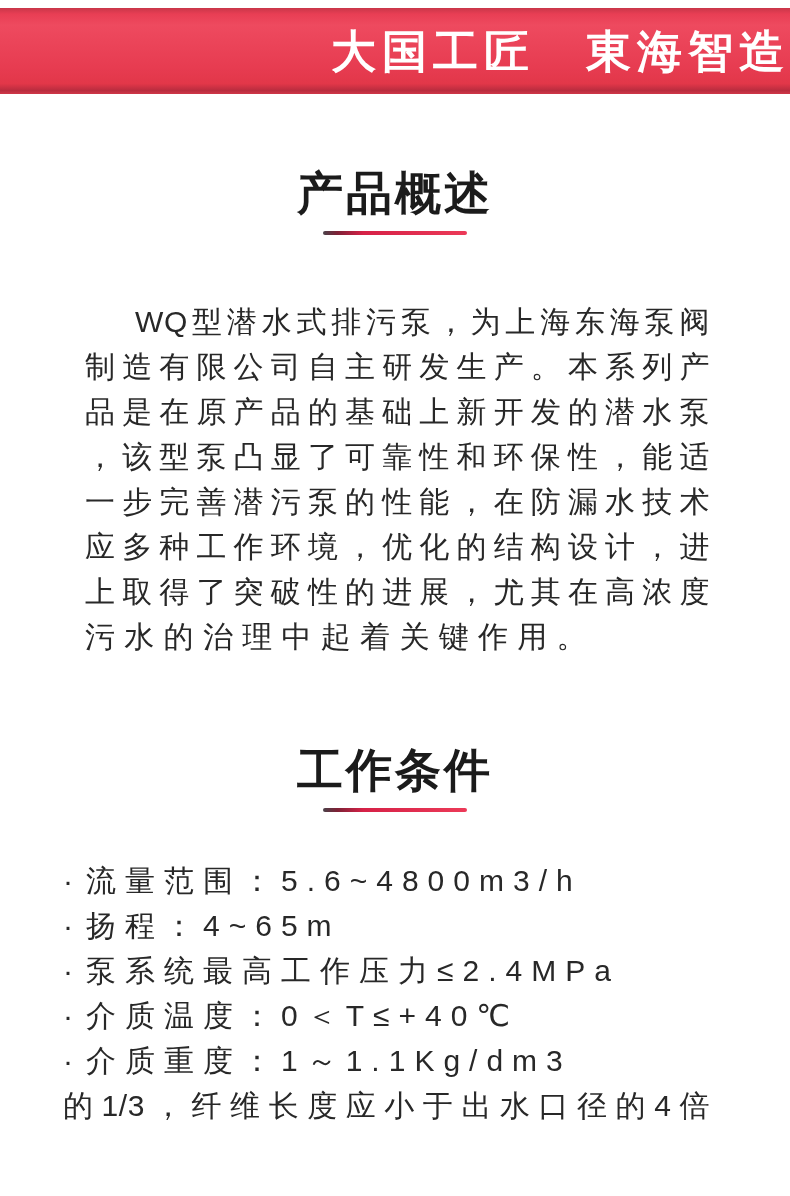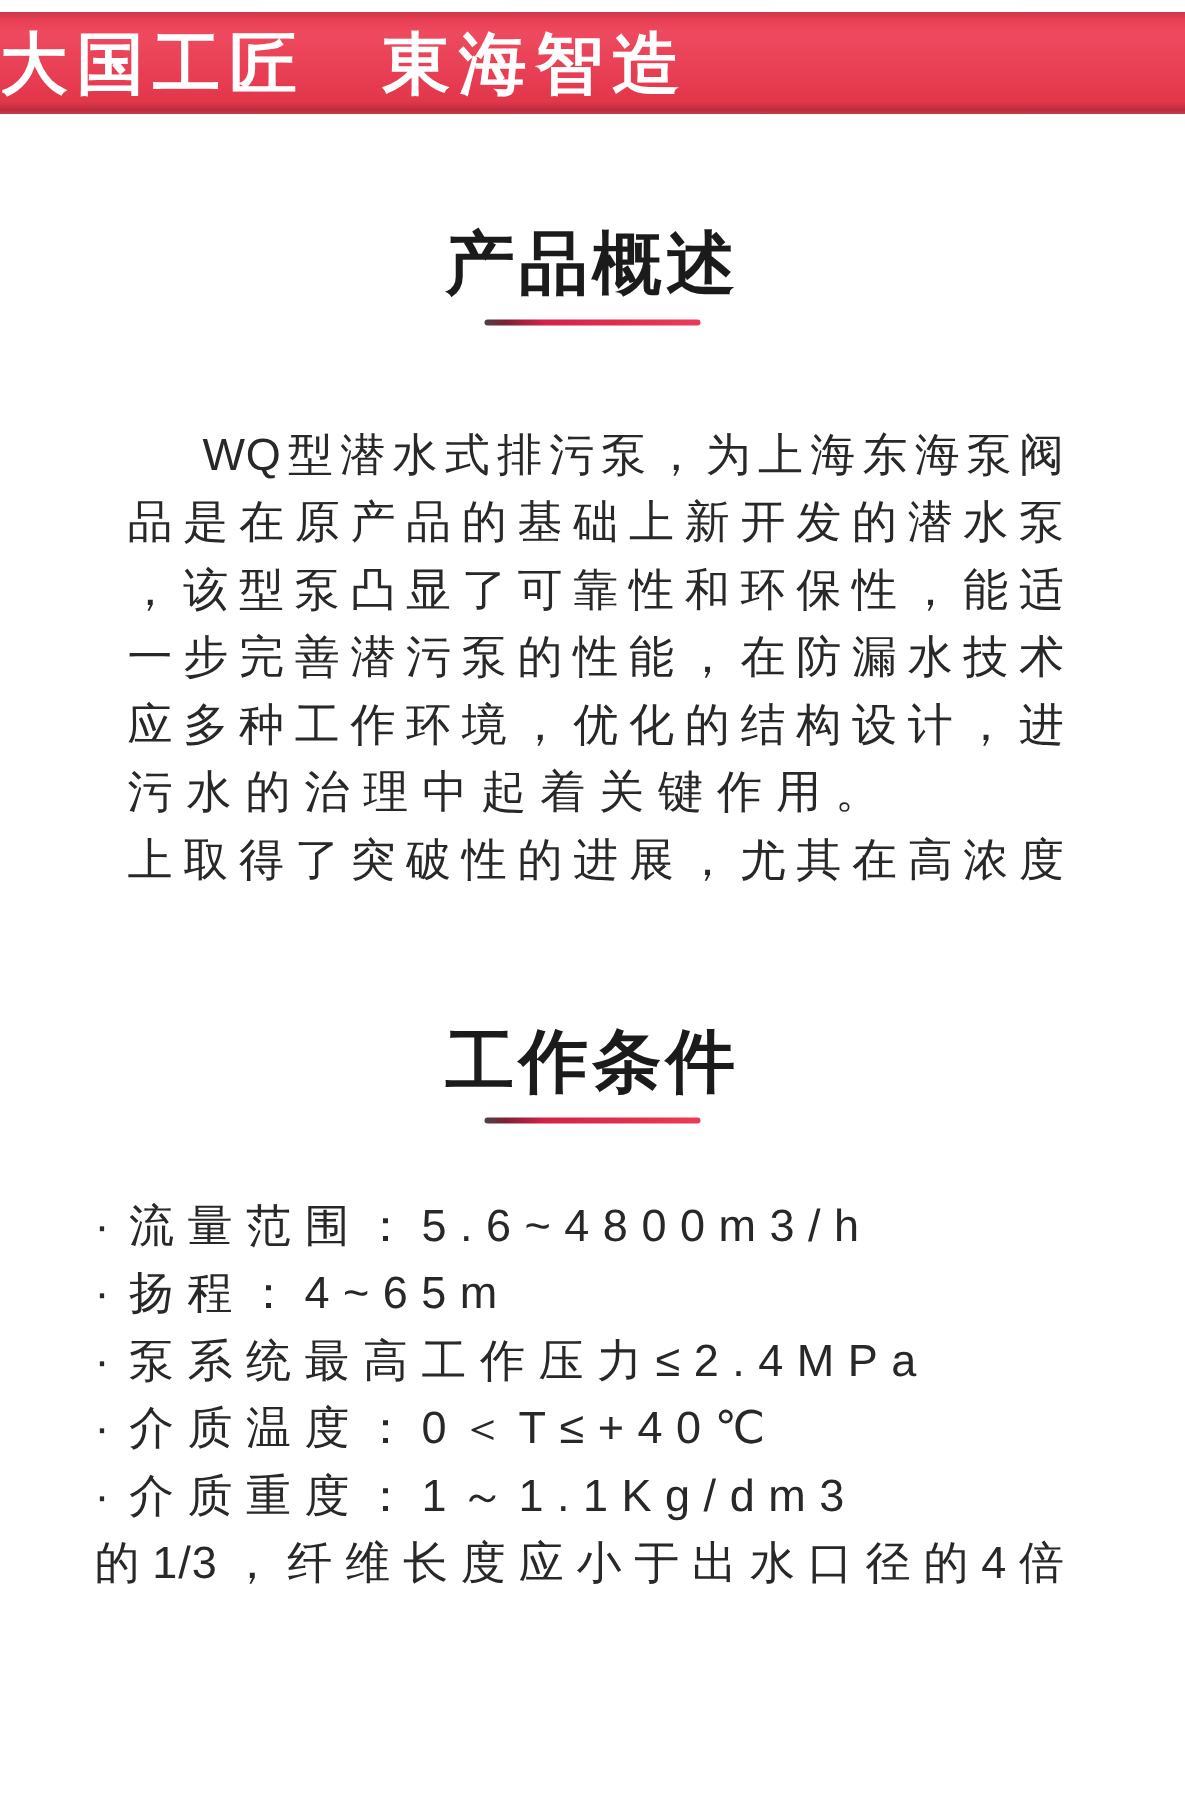--- a/index.html
+++ b/index.html
@@ -11,24 +11,24 @@
   body {
     width: 790px;
     height: 1196px;
     overflow: hidden;
     position: relative;
   }
 
   
   .banner {
     margin-top: 8px;
-    height: 68px;
+    height: 86px;
     display: flex;
     align-items: center;
-    justify-content: flex-start;
+    justify-content: flex-end;
     background: linear-gradient(180deg,
       #c93649 0%,
       #e83e54 7%,
       #ee4a5f 20%,
       #e73c51 68%,
       #e23749 88%,
       #b92c3e 96%,
       #cf3748 100%);
   }
   .banner-title {
@@ -109,26 +109,27 @@
 <header class="banner">
   <div class="banner-title">大国工匠　東海智造</div>
 </header>
 
 <section>
   <h2 class="section-title overview-title">产品概述</h2>
   <div class="title-underline"></div>
 
   <div class="para">
     <div class="line first">WQ型潜水式排污泵，为上海东海泵阀</div>
+    <div class="line">制造有限公司自主研发生产。本系列产</div>
     <div class="line">品是在原产品的基础上新开发的潜水泵</div>
     <div class="line">，该型泵凸显了可靠性和环保性，能适</div>
     <div class="line">一步完善潜污泵的性能，在防漏水技术</div>
     <div class="line">应多种工作环境，优化的结构设计，进</div>
+    <div class="line">上取得了突破性的进展，尤其在高浓度</div>
     <div class="line last">污水的治理中起着关键作用。</div>
-    <div class="line">上取得了突破性的进展，尤其在高浓度</div>
   </div>
 </section>
 
 <section>
   <h2 class="section-title conditions-title">工作条件</h2>
   <div class="title-underline"></div>
 
   <div class="specs">
 
     <div class="spec-line">

